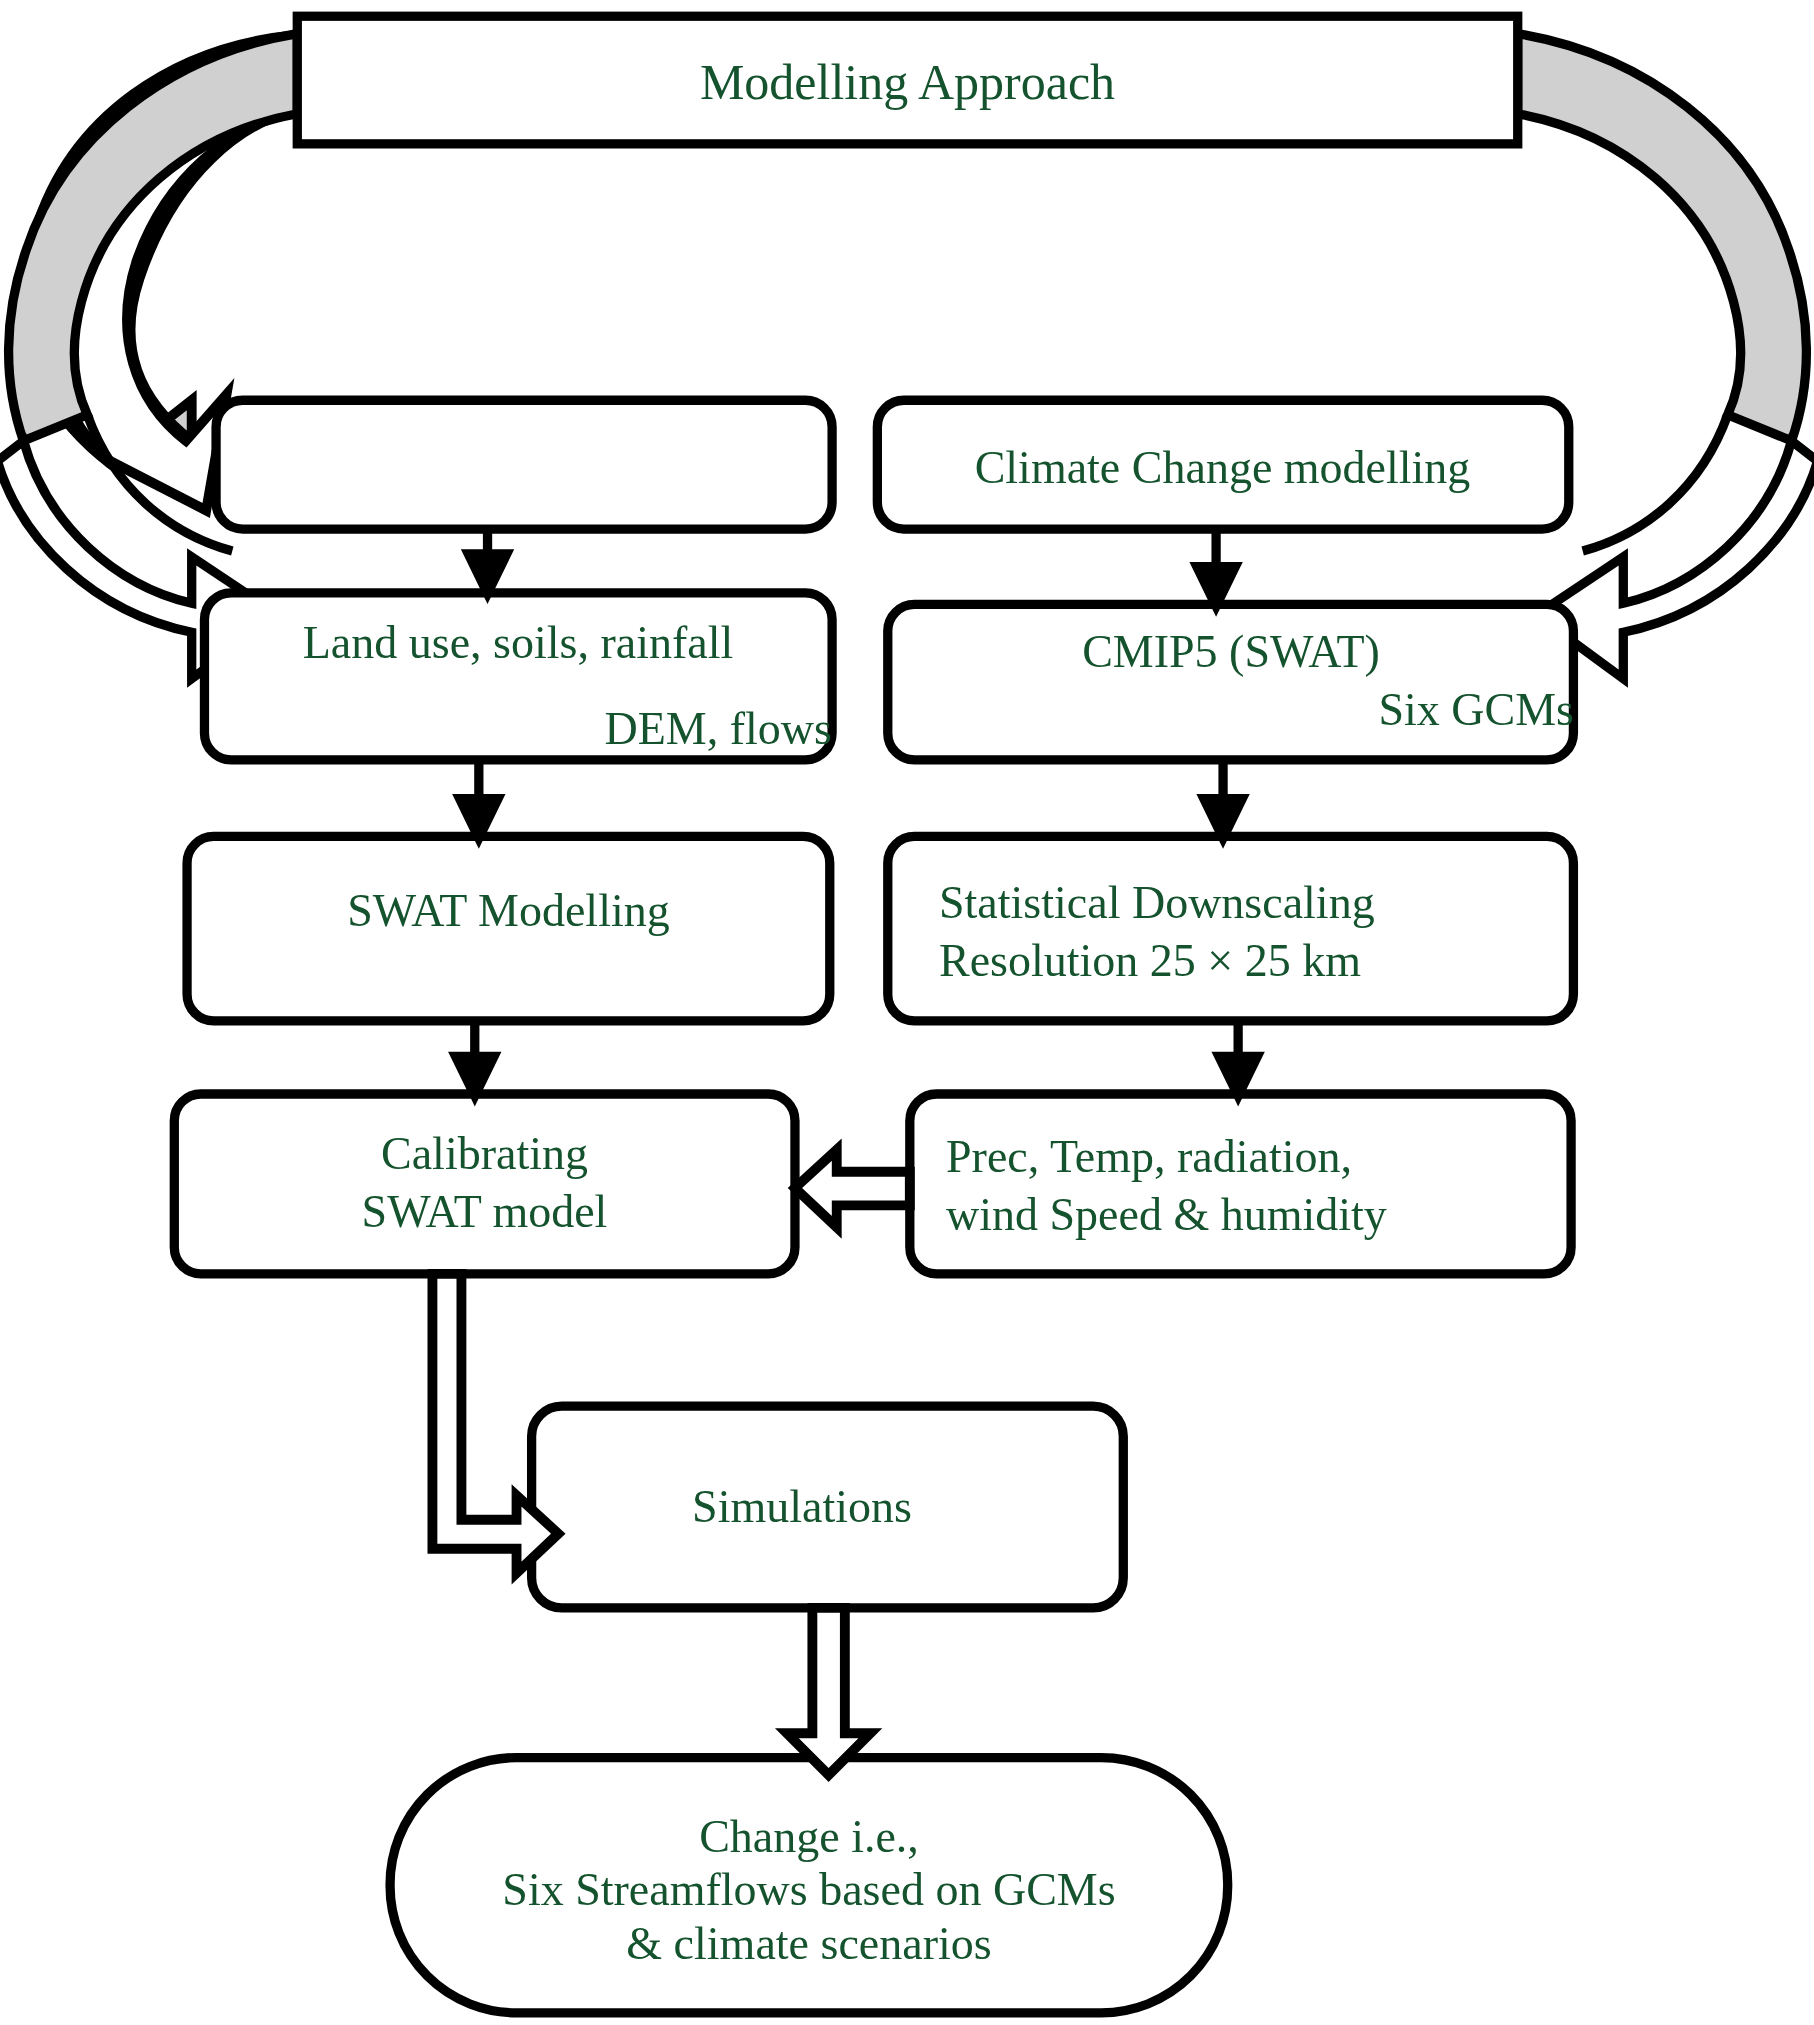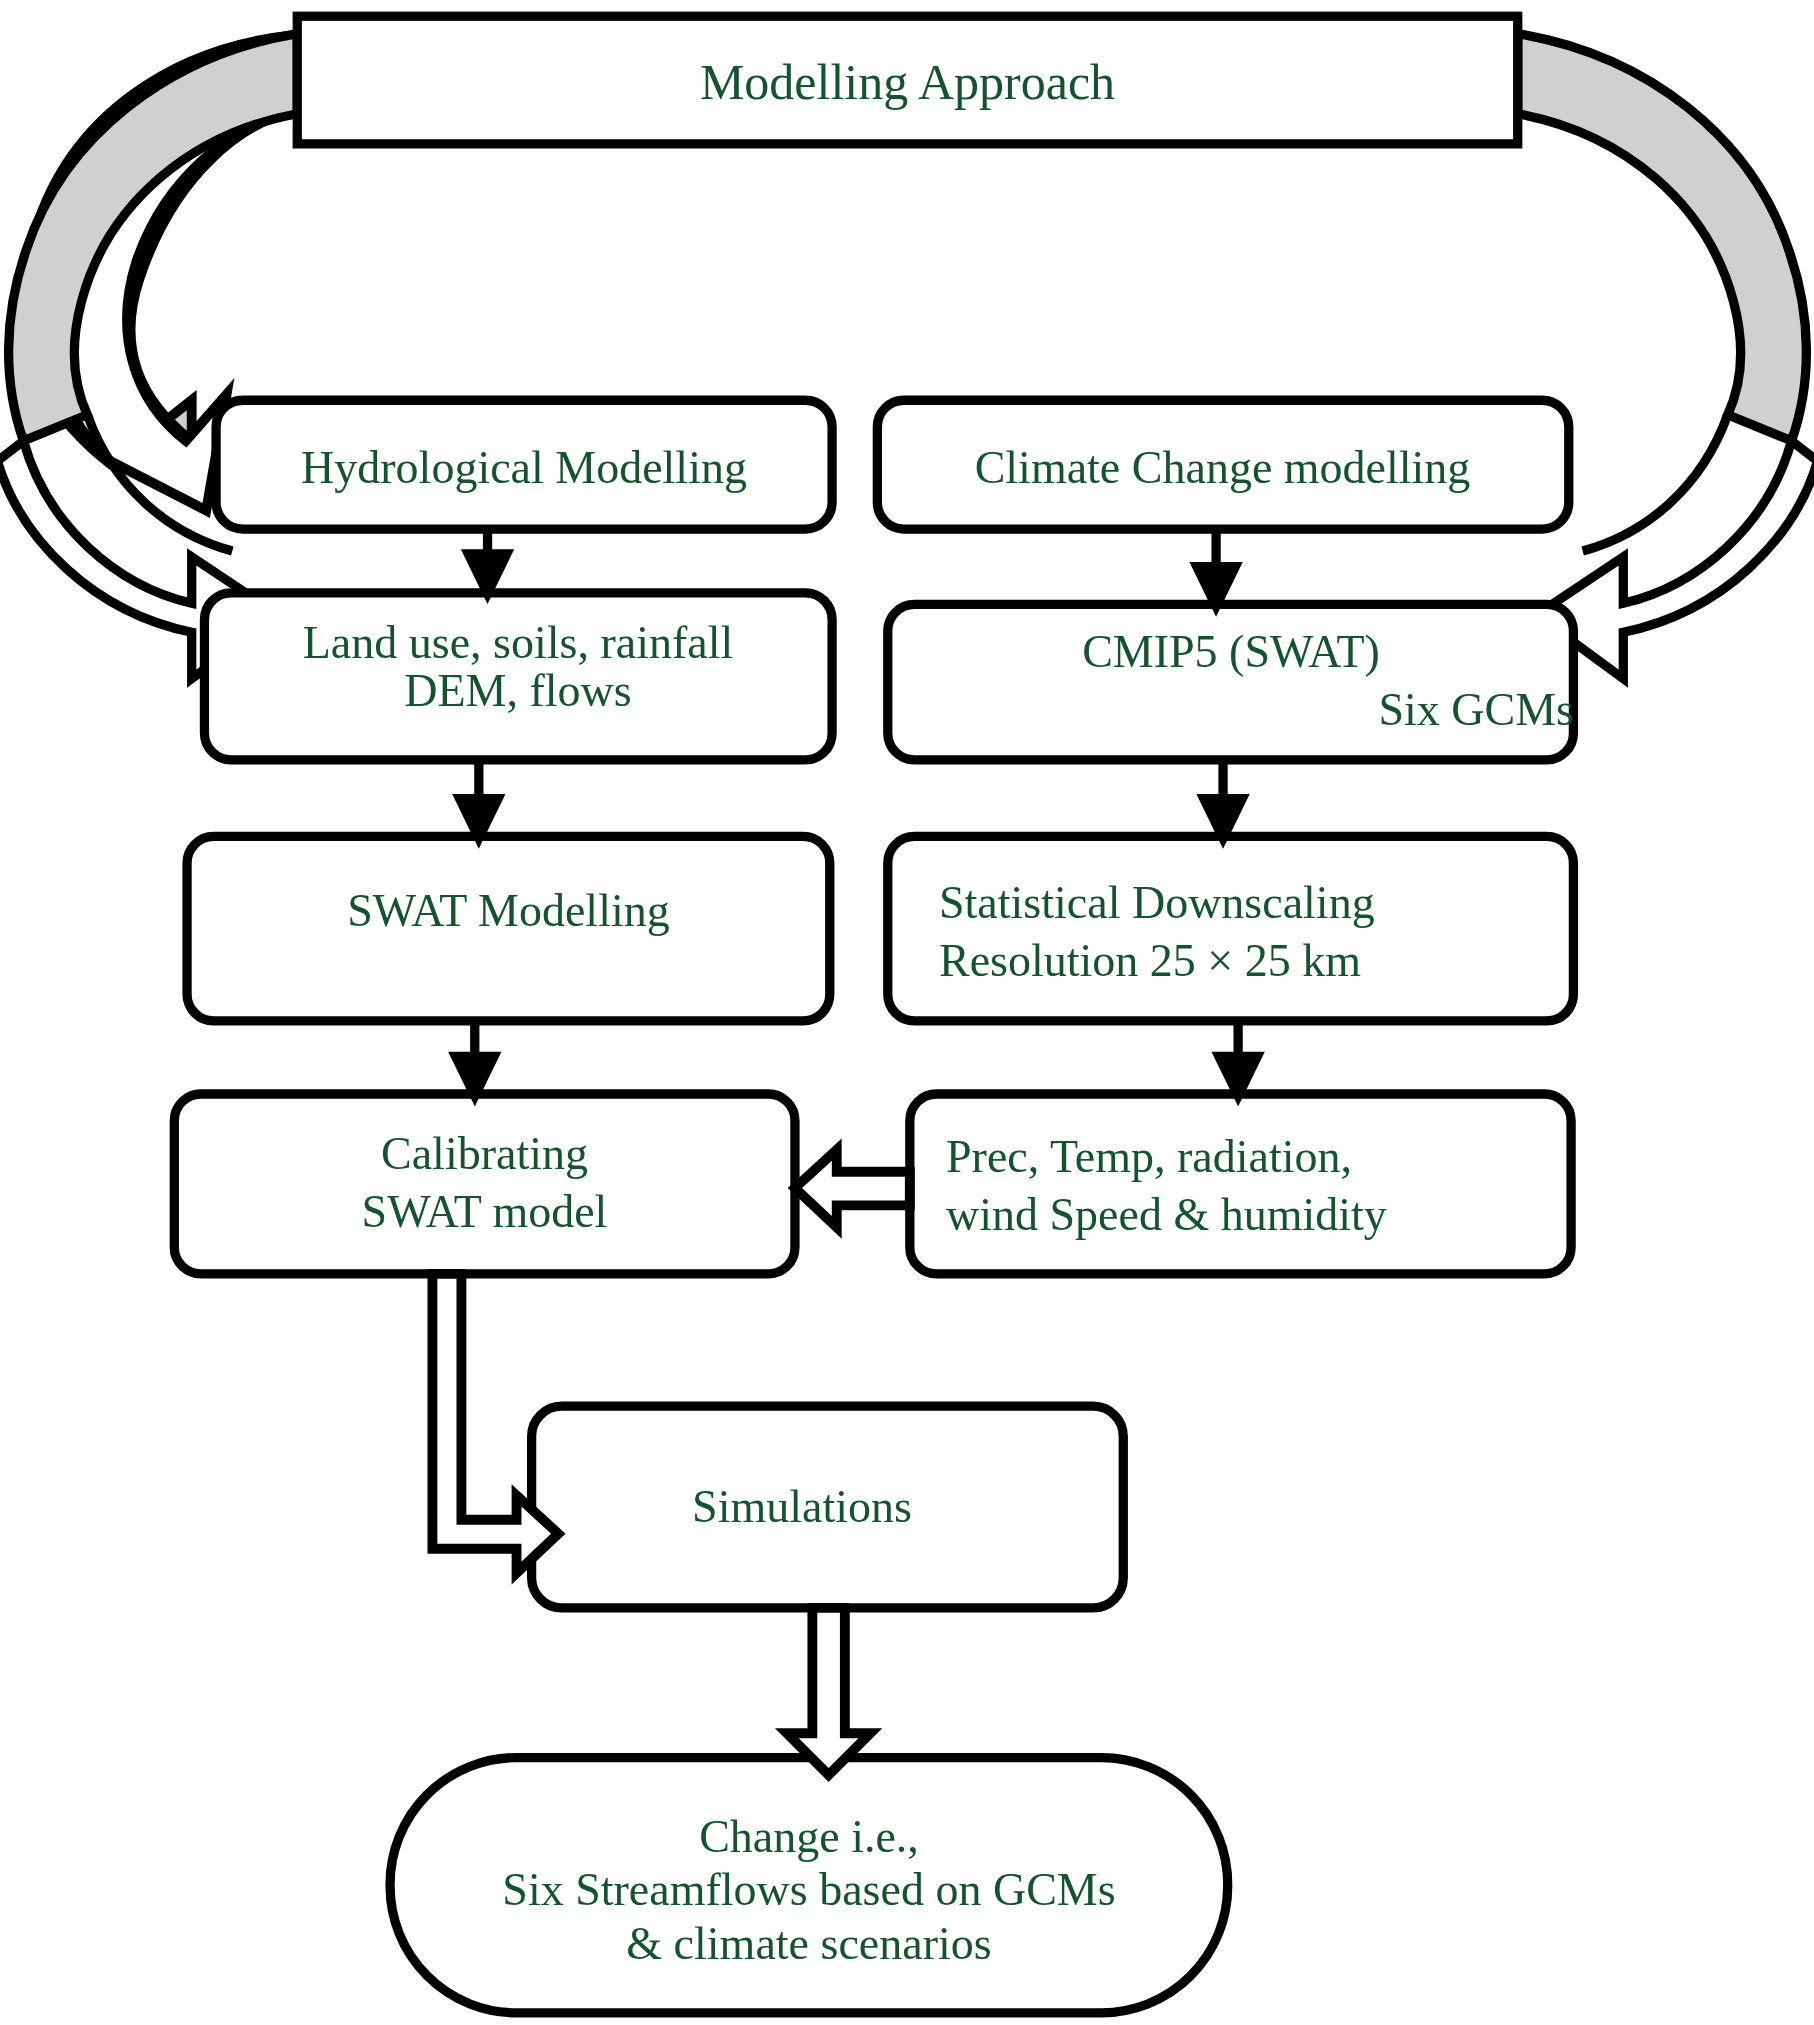--- a/index.html
+++ b/index.html
@@ -160,26 +160,25 @@
                L 1500,2988
                L 1456,2988
                L 1456,2772
                Z" fill="#ffffff" stroke="#000000" stroke-width="17" stroke-linejoin="miter"></path>
     </g>
 
   </svg>
 
   <div class="node-text t-center fs-title" style="left:297px; top:53px; width:1221px;">Modelling Approach</div>
 
-  <div class="node-text t-center fs-body" style="left:216px; top:441px; width:616px;">Hydrological Modelling</div>
 
   <div class="node-text t-center fs-body" style="left:877px; top:441px; width:691px;">Climate Change modelling</div>
 
   <div class="node-text t-center fs-body" style="left:204px; top:616px; width:628px;">Land use, soils, rainfall</div>
-  <div class="node-text t-center fs-body" style="left:204px; top:664px; width:628px;">DEM, flows</div>
+  <div class="node-text t-center fs-body" style="left:204px; top:702px; width:628px;text-align:right;">DEM, flows</div>
 
   <div class="node-text t-center fs-body" style="left:888px; top:625px; width:686px;">CMIP5 (SWAT)</div>
   <div class="node-text t-center fs-body" style="left:888px; top:683px; width:686px;text-align:right;">Six GCMs</div>
 
   <div class="node-text t-center fs-body" style="left:187px; top:884px; width:643px;">SWAT Modelling</div>
 
   <div class="node-text t-left fs-body" style="left:939px; top:876px; width:638px;">Statistical Downscaling</div>
   <div class="node-text t-left fs-body" style="left:939px; top:934px; width:638px;">Resolution 25 × 25 km</div>
 
   <div class="node-text t-center fs-body" style="left:174px; top:1127px; width:621px;">Calibrating</div>

